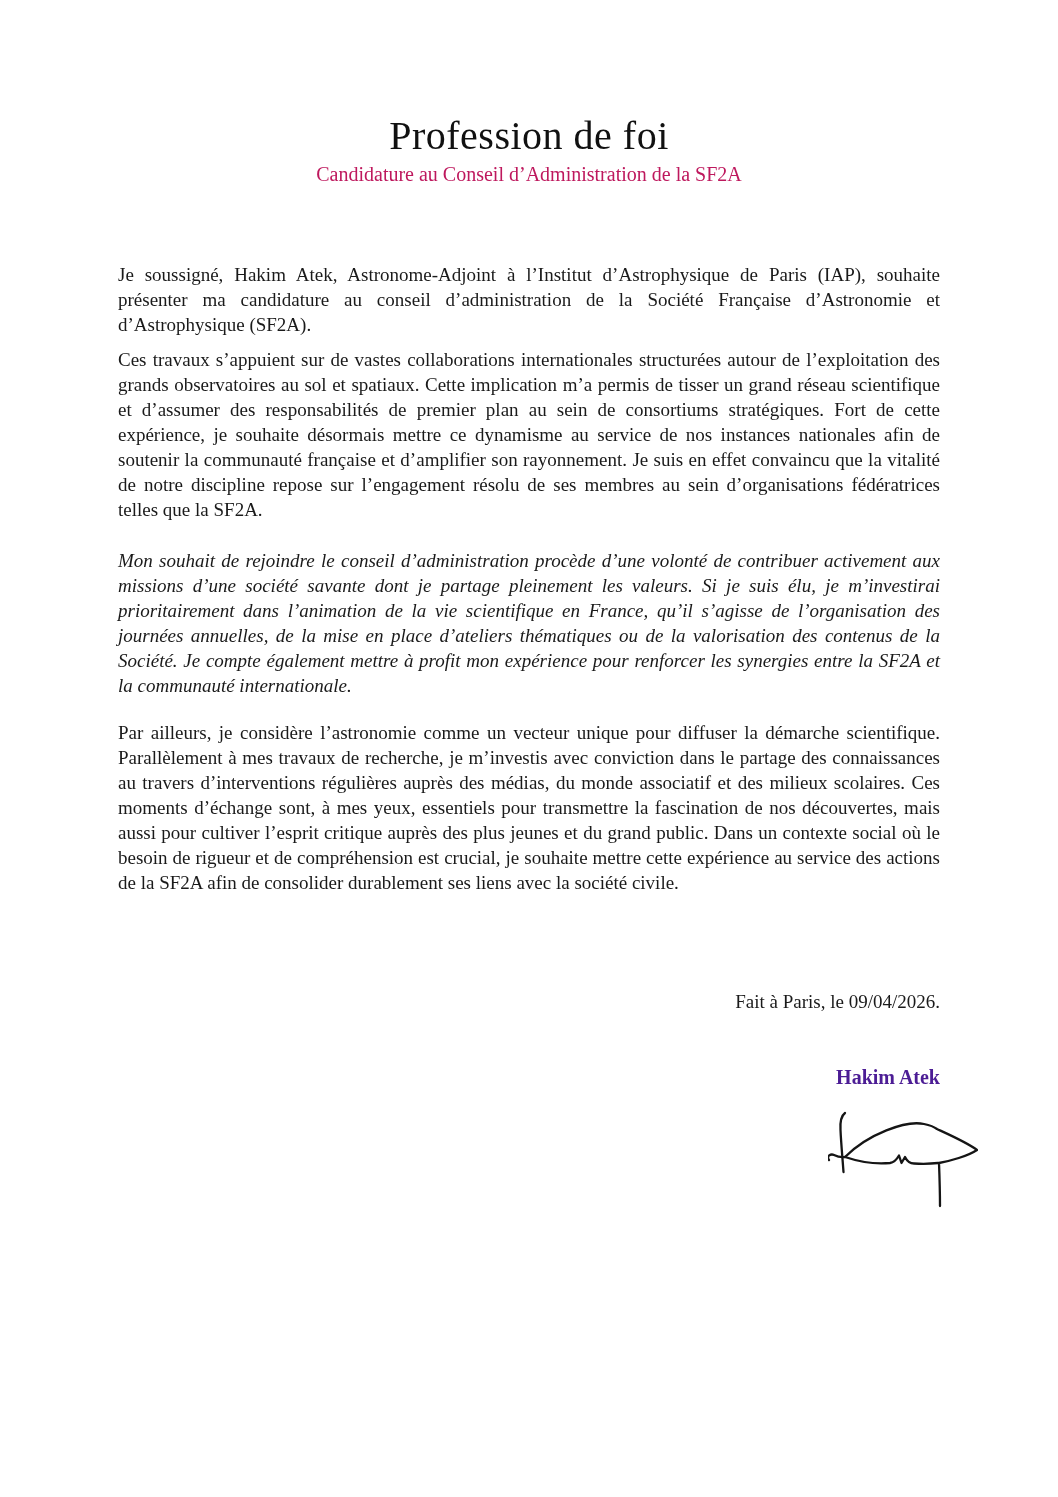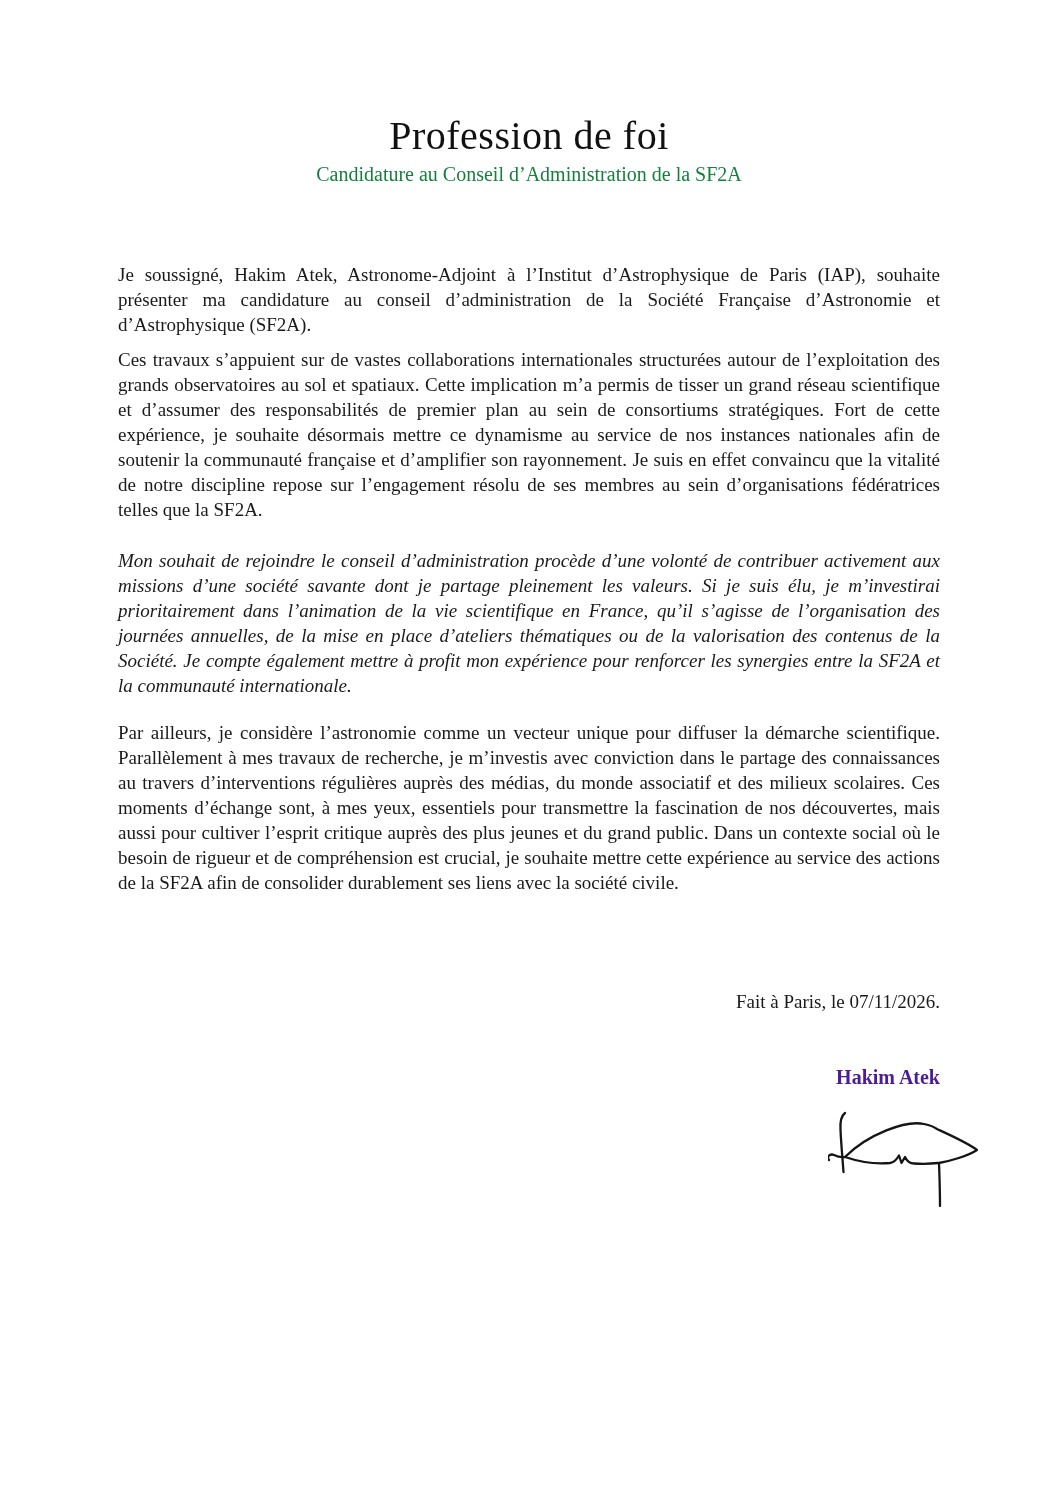--- a/index.html
+++ b/index.html
@@ -29,21 +29,21 @@
     line-height: 48px;
     font-weight: 400;
     color: #111111;
     letter-spacing: 0.5px;
   }
   .doc-subtitle {
     margin: 0;
     font-size: 20px;
     line-height: 28px;
     font-weight: 400;
-    color: #15803d;
+    color: #be185d;
     font-family: Liberation Serif, serif;
   }
   .doc-body {
     margin-top: 74px;
   }
   .doc-body p {
     margin: 0 0 10px 0;
     font-size: 19px;
     line-height: 25px;
     text-align: justify;
@@ -88,21 +88,21 @@
     <div class="doc-subtitle">Candidature au Conseil d’Administration de la SF2A</div>
   </header>
 
   <main class="doc-body">
     <p>Je soussigné, Hakim Atek, Astronome-Adjoint à l’Institut d’Astrophysique de Paris (IAP), souhaite présenter ma candidature au conseil d’administration de la Société Française d’Astronomie et d’Astrophysique (SF2A).</p>
     <p>Ces travaux s’appuient sur de vastes collaborations internationales structurées autour de l’exploitation des grands observatoires au sol et spatiaux. Cette implication m’a permis de tisser un grand réseau scientifique et d’assumer des responsabilités de premier plan au sein de consortiums stratégiques. Fort de cette expérience, je souhaite désormais mettre ce dynamisme au service de nos instances nationales afin de soutenir la communauté française et d’amplifier son rayonnement. Je suis en effet convaincu que la vitalité de notre discipline repose sur l’engagement résolu de ses membres au sein d’organisations fédératrices telles que la SF2A.</p>
     <p>Mon souhait de rejoindre le conseil d’administration procède d’une volonté de contribuer activement aux missions d’une société savante dont je partage pleinement les valeurs. Si je suis élu, je m’investirai prioritairement dans l’animation de la vie scientifique en France, qu’il s’agisse de l’organisation des journées annuelles, de la mise en place d’ateliers thématiques ou de la valorisation des contenus de la Société. Je compte également mettre à profit mon expérience pour renforcer les synergies entre la SF2A et la communauté internationale.</p>
     <p>Par ailleurs, je considère l’astronomie comme un vecteur unique pour diffuser la démarche scientifique. Parallèlement à mes travaux de recherche, je m’investis avec conviction dans le partage des connaissances au travers d’interventions régulières auprès des médias, du monde associatif et des milieux scolaires. Ces moments d’échange sont, à mes yeux, essentiels pour transmettre la fascination de nos découvertes, mais aussi pour cultiver l’esprit critique auprès des plus jeunes et du grand public. Dans un contexte social où le besoin de rigueur et de compréhension est crucial, je souhaite mettre cette expérience au service des actions de la SF2A afin de consolider durablement ses liens avec la société civile.</p>
   </main>
 
-  <div class="dateline">Fait à Paris, le 07/11/2026.</div>
+  <div class="dateline">Fait à Paris, le 09/04/2026.</div>
 
   <div class="signatory">Hakim Atek</div>
 
   <div class="signature-row">
     <svg width="150" height="100" viewBox="0 0 150 100" fill="none" xmlns="http://www.w3.org/2000/svg">
 
       <path d="M 17 3 C 13 6 12 12 12.5 20 C 13 32 14.5 48 15.5 62" stroke="#151515" stroke-width="2.3" stroke-linecap="round" stroke-linejoin="round"></path>
 
       <path d="M 1 50 C -2 46 3 43.5 6 45 C 9 46.5 12 47.5 17 47
                C 40 24 78 10 96 14 C 103 15.5 107 17.5 109 19

